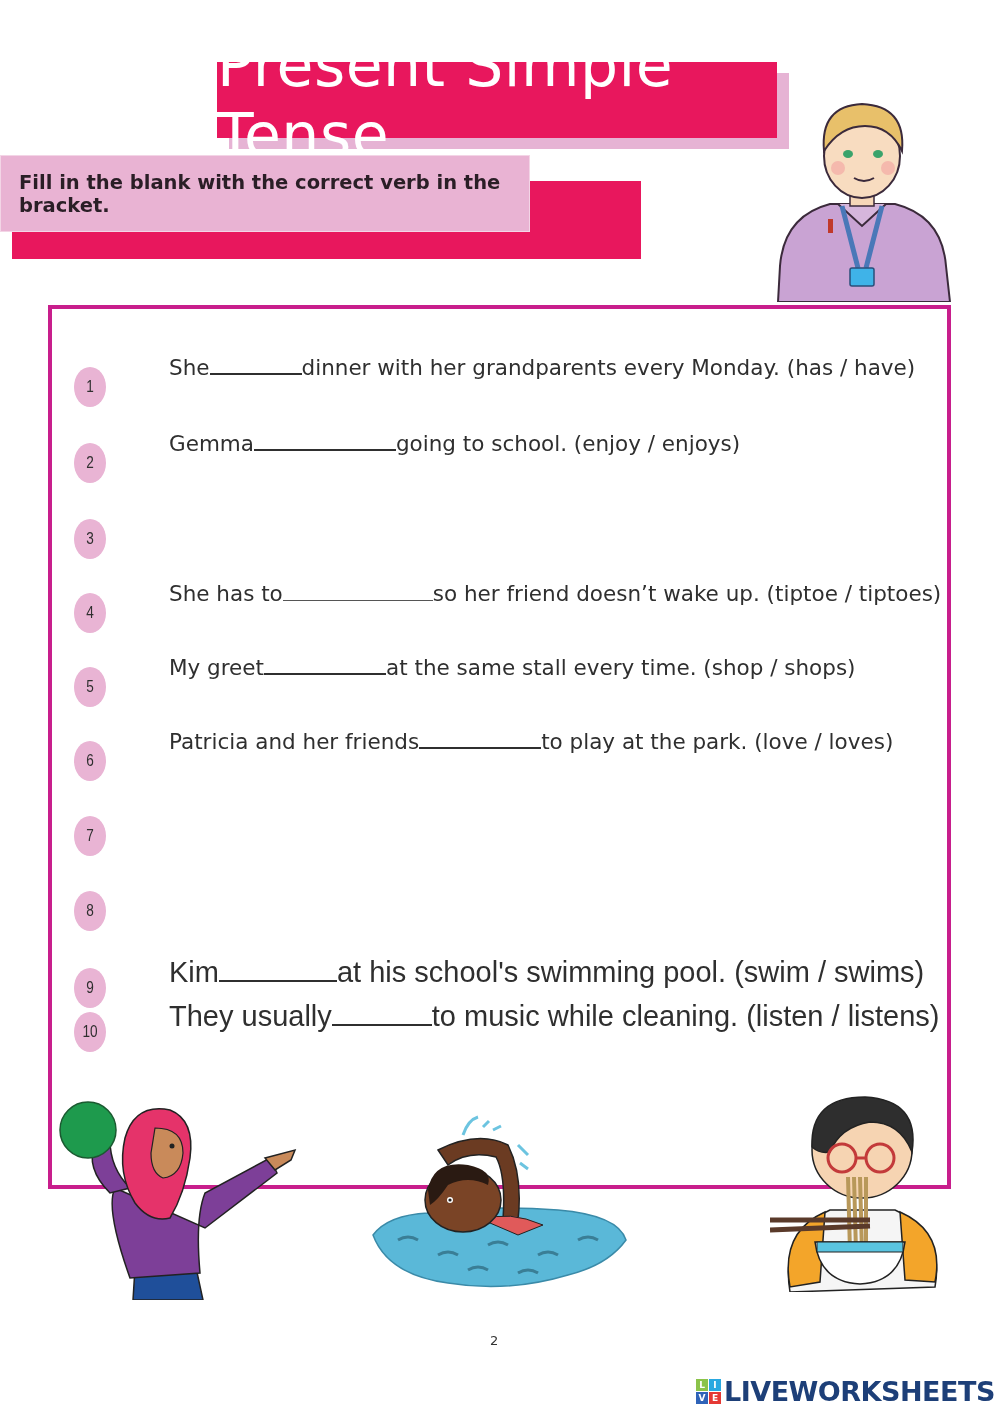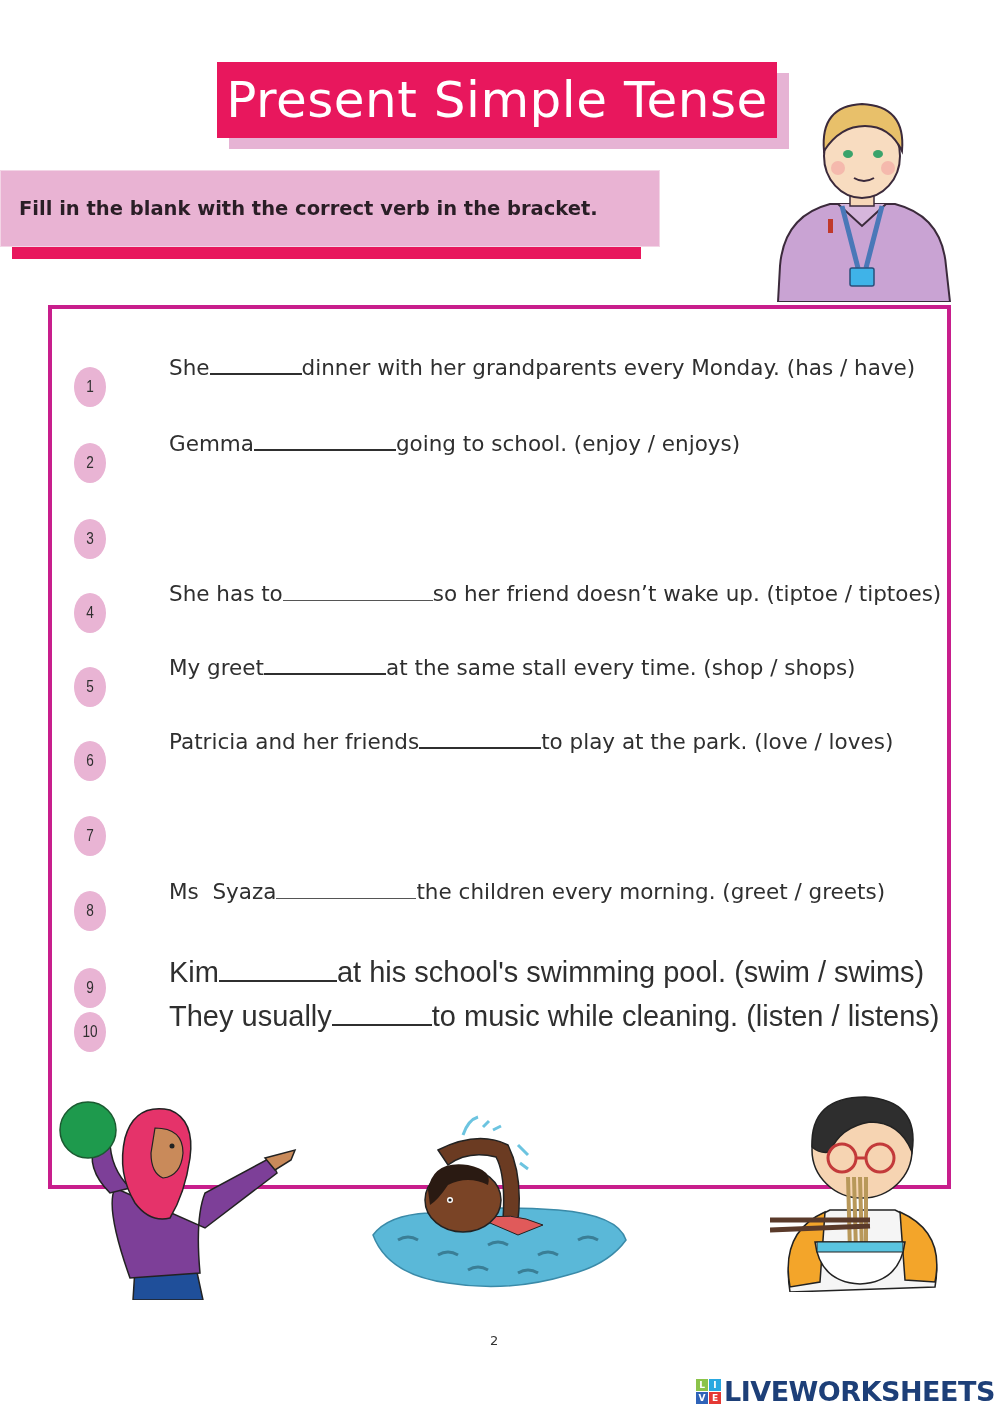--- a/index.html
+++ b/index.html
@@ -7,26 +7,26 @@
     width:1000px; height:1413px; position:relative; overflow:hidden;
     background:#ffffff;
     font-family:"DejaVu Sans", sans-serif;
     color:#2f2f2f;
   }
   .abs { position:absolute; }
 
   
   .title-shadow { left:229px; top:73px; width:560px; height:76px; background:#e6b3d4; }
   .title-box { left:217px; top:62px; width:560px; height:76px; background:#e8175d;
-    color:#fff; font-family:"DejaVu Sans", sans-serif; font-size:50px;
+    color:#fff; font-family:"DejaVu Sans", sans-serif; font-size:60px;
     display:flex; align-items:center; justify-content:center; letter-spacing:0.5px; }
 
   
   .instr-shadow { left:12px; top:181px; width:629px; height:78px; background:#e8175d; }
-  .instr-box { left:0px; top:170px; width:660px; height:77px; background:#e9b3d3;
+  .instr-box { left:0px; top:155px; width:530px; height:77px; background:#e9b3d3;
     border:1px solid #f3d5e6; box-sizing:border-box;
     font-family:"DejaVu Sans", sans-serif; font-weight:bold; font-size:19.5px; color:#2a1e26;
     display:flex; align-items:center; padding-left:18px; }
 
   
   .frame { left:48px; top:305px; width:903px; height:884px; box-sizing:border-box;
     border:4px solid #c81e8c; }
 
   
   .q-row { position:absolute; left:70px; height:40px; width:880px; }
@@ -124,23 +124,20 @@
     <span>Patricia and her friends</span><span class="blank" style="width:122px;"></span><span>to play at the park. (love / loves)</span>
   </div>
 </div>
 
 <div class="q-row" style="top:816px;">
   <div class="q-num">7</div>
 </div>
 
 <div class="q-row" style="top:891px;">
   <div class="q-num">8</div>
-  <div class="q-text">
-    <span style="white-space:pre;">Ms  Syaza</span><span class="blank thin" style="width:140px;"></span><span>the children every morning. (greet / greets)</span>
-  </div>
 </div>
 
 <div class="q-row" style="top:968px;">
   <div class="q-num">9</div>
   <div class="q-text condensed">
     <span>Kim</span><span class="blank" style="width:118px;"></span><span>at his school's swimming pool. (swim / swims)</span>
   </div>
 </div>
 
 <div class="q-row" style="top:1012px;">

